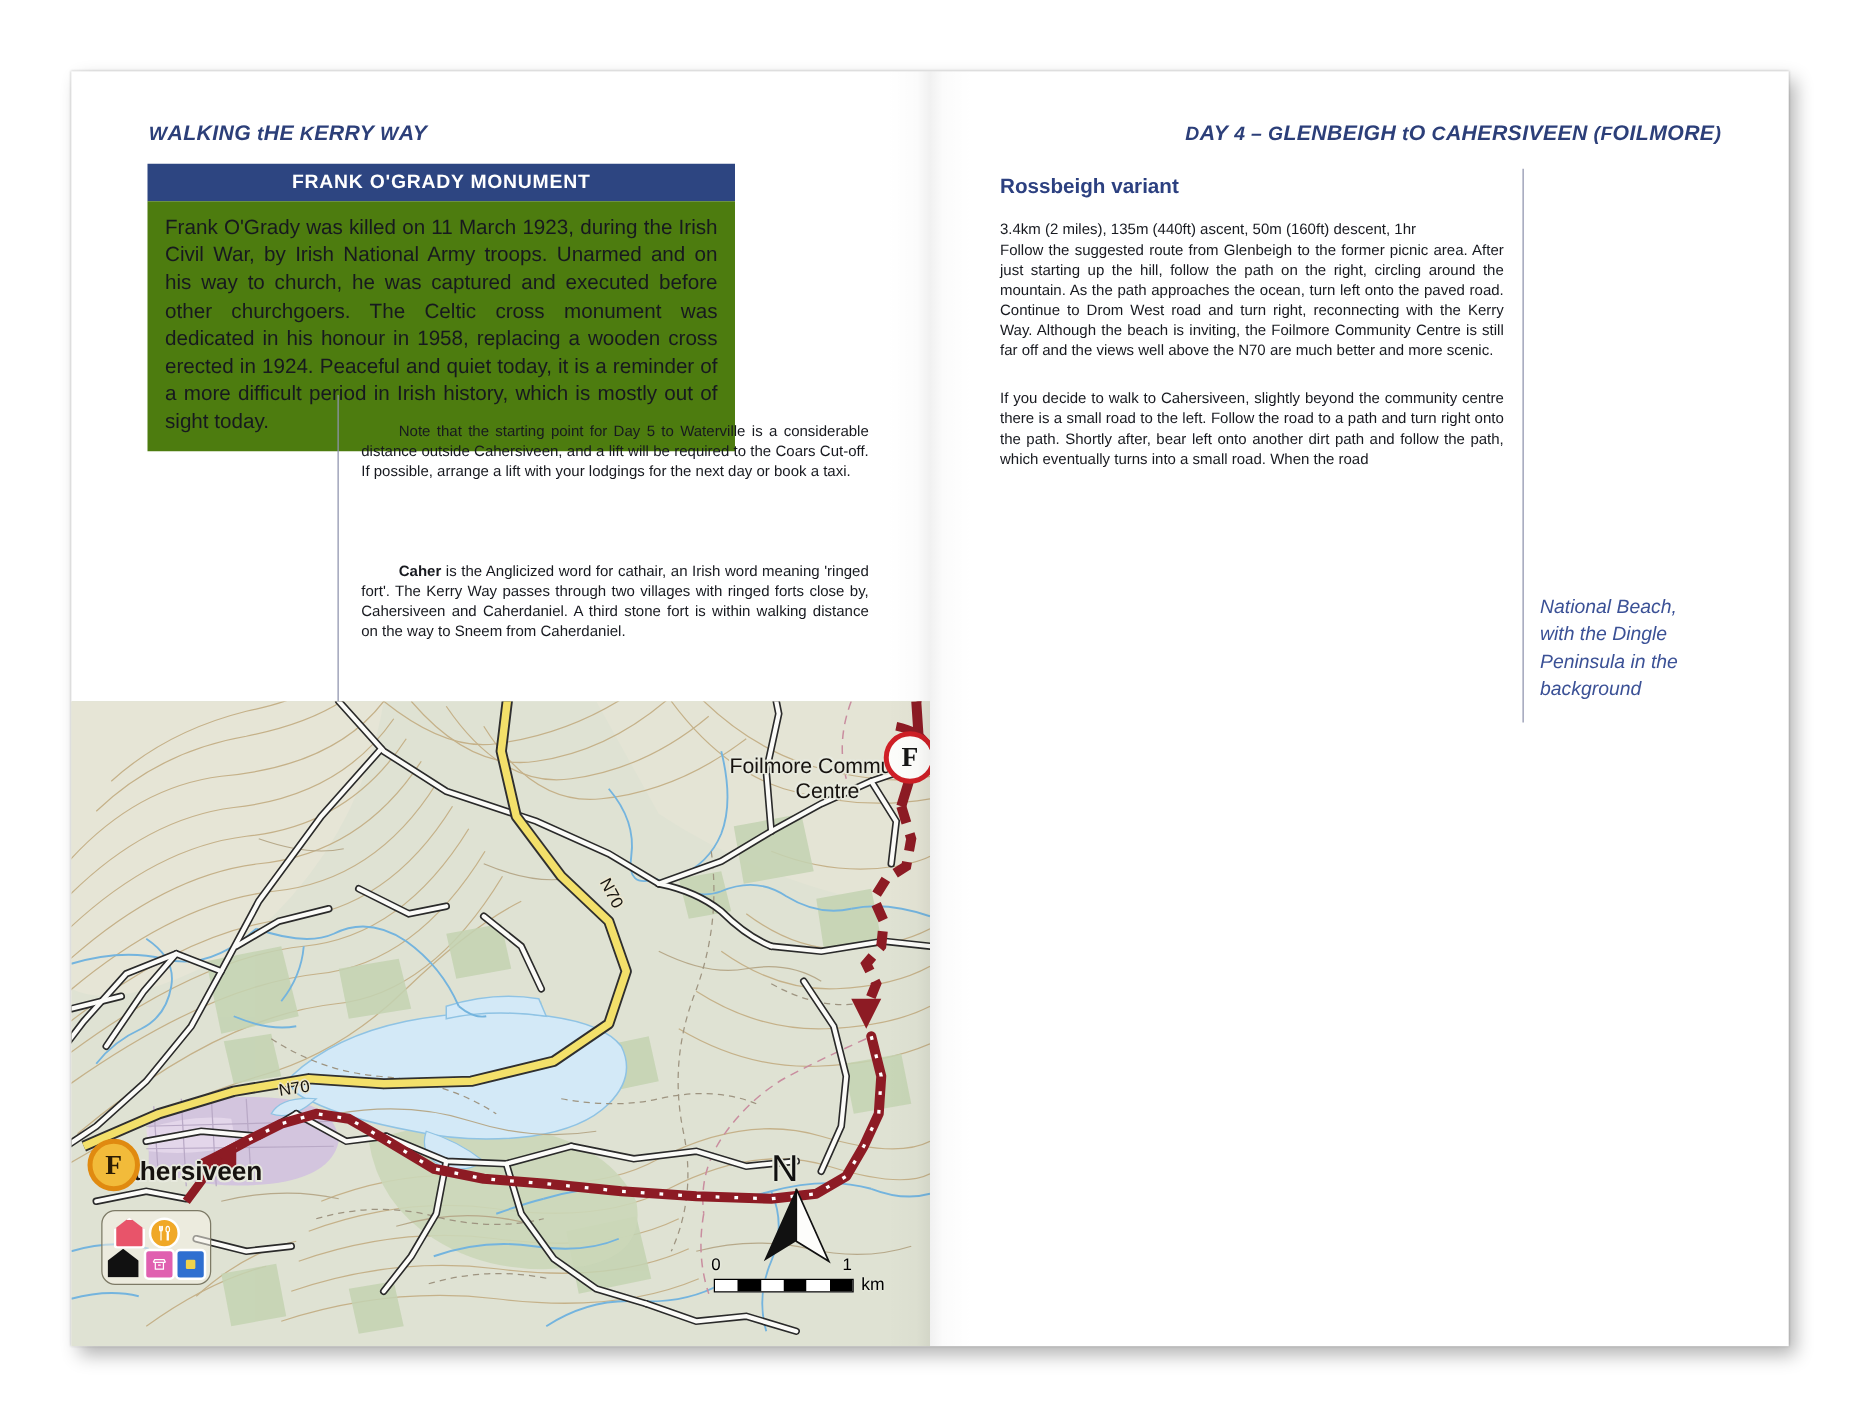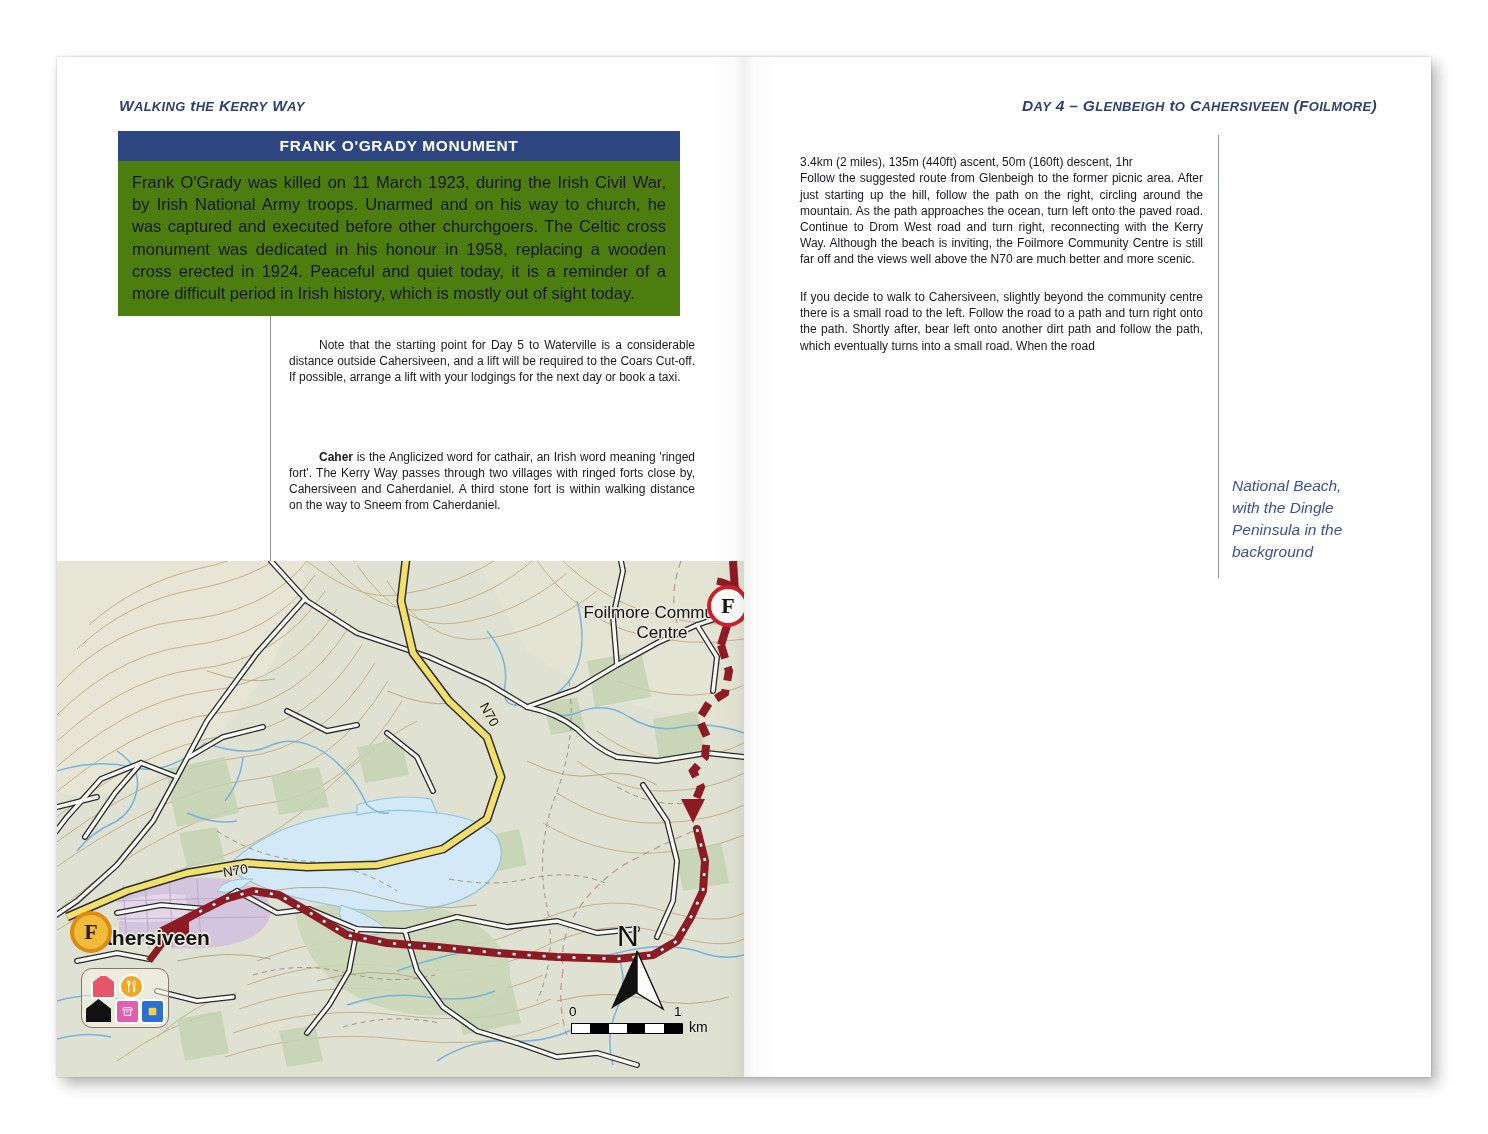--- a/index.html
+++ b/index.html
@@ -40,29 +40,29 @@
     position:absolute;
     top:40px;
     font-family:"Liberation Sans", sans-serif;
     font-style:italic;
     font-weight:bold;
     color:#2c3f79;
     letter-spacing:.3px;
     font-size:15.5px;
     white-space:nowrap;
   }
-  .runhead .sc{font-size:13px;}
+  .runhead .sc{font-size:17px;}
   #runhead-left{left:62px;}
   #runhead-right{right:54px;}
 
   
   #info-box{
     position:absolute;
     left:61px; top:74px;
-    width:562px;
+    width:470px;
   }
   #info-box-header{
     background:#2d4581;
     color:#ffffff;
     text-align:center;
     font-weight:bold;
     font-size:15.5px;
     letter-spacing:.6px;
     padding:6px 0 7px 0;
     line-height:1.1;
@@ -533,20 +533,21 @@
 
   <div class="page" id="page-right">
 
     <div class="runhead" id="runhead-right">
       <span>D<span class="sc">AY</span> 4 – G<span class="sc">LENBEIGH</span> t<span class="sc">O</span> C<span class="sc">AHERSIVEEN</span> (F<span class="sc">OILMORE</span>)</span>
     </div>
 
     <div id="rule-right"></div>
 
     <div id="rcol">
+      <h3 class="sec-title">Rossbeigh variant</h3>
       <p class="sec-stats">3.4km (2 miles), 135m (440ft) ascent, 50m (160ft) descent, 1hr</p>
       <p class="sec-body">Follow the suggested route from Glenbeigh to the former picnic area. After just starting up the hill, follow the path on the right, circling around the mountain. As the path approaches the ocean, turn left onto the paved road. Continue to Drom West road and turn right, reconnecting with the Kerry Way. Although the beach is inviting, the Foilmore Community Centre is still far off and the views well above the N70 are much better and more scenic.</p>
       <div class="sec-gap"></div>
       <p class="sec-body">If you decide to walk to Cahersiveen, slightly beyond the community centre there is a small road to the left. Follow the road to a path and turn right onto the path. Shortly after, bear left onto another dirt path and follow the path, which eventually turns into a small road. When the road</p>
     </div>
 
     <div id="photo-caption">National Beach, with the Dingle Peninsula in the background</div>
 
   </div>
 

